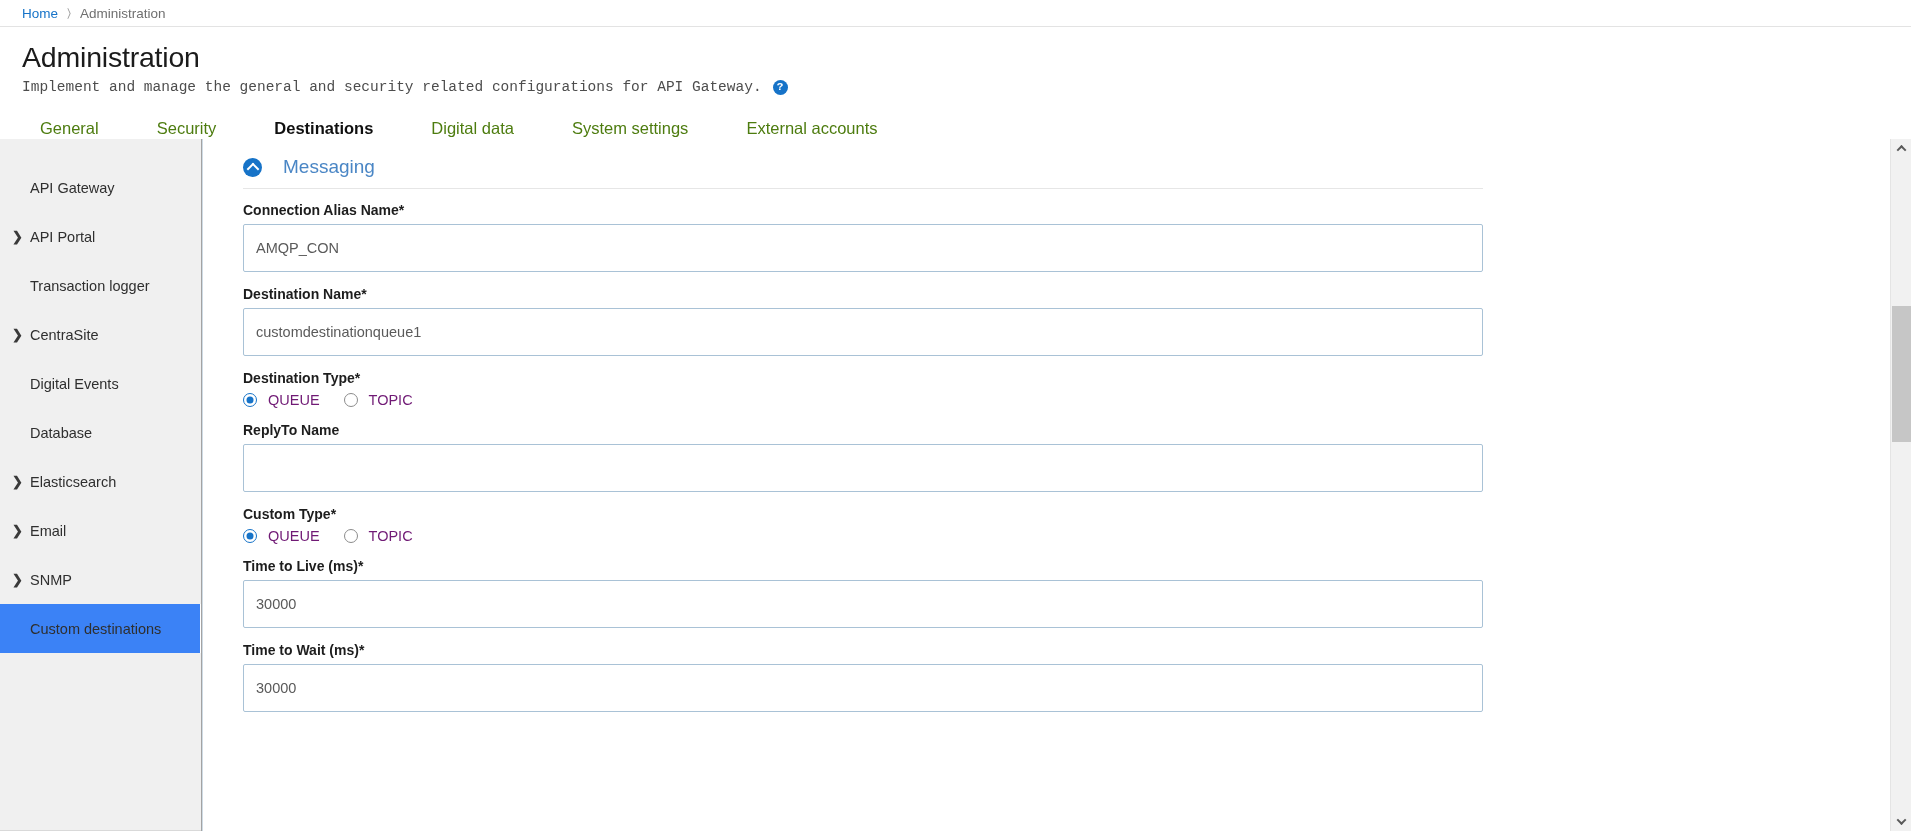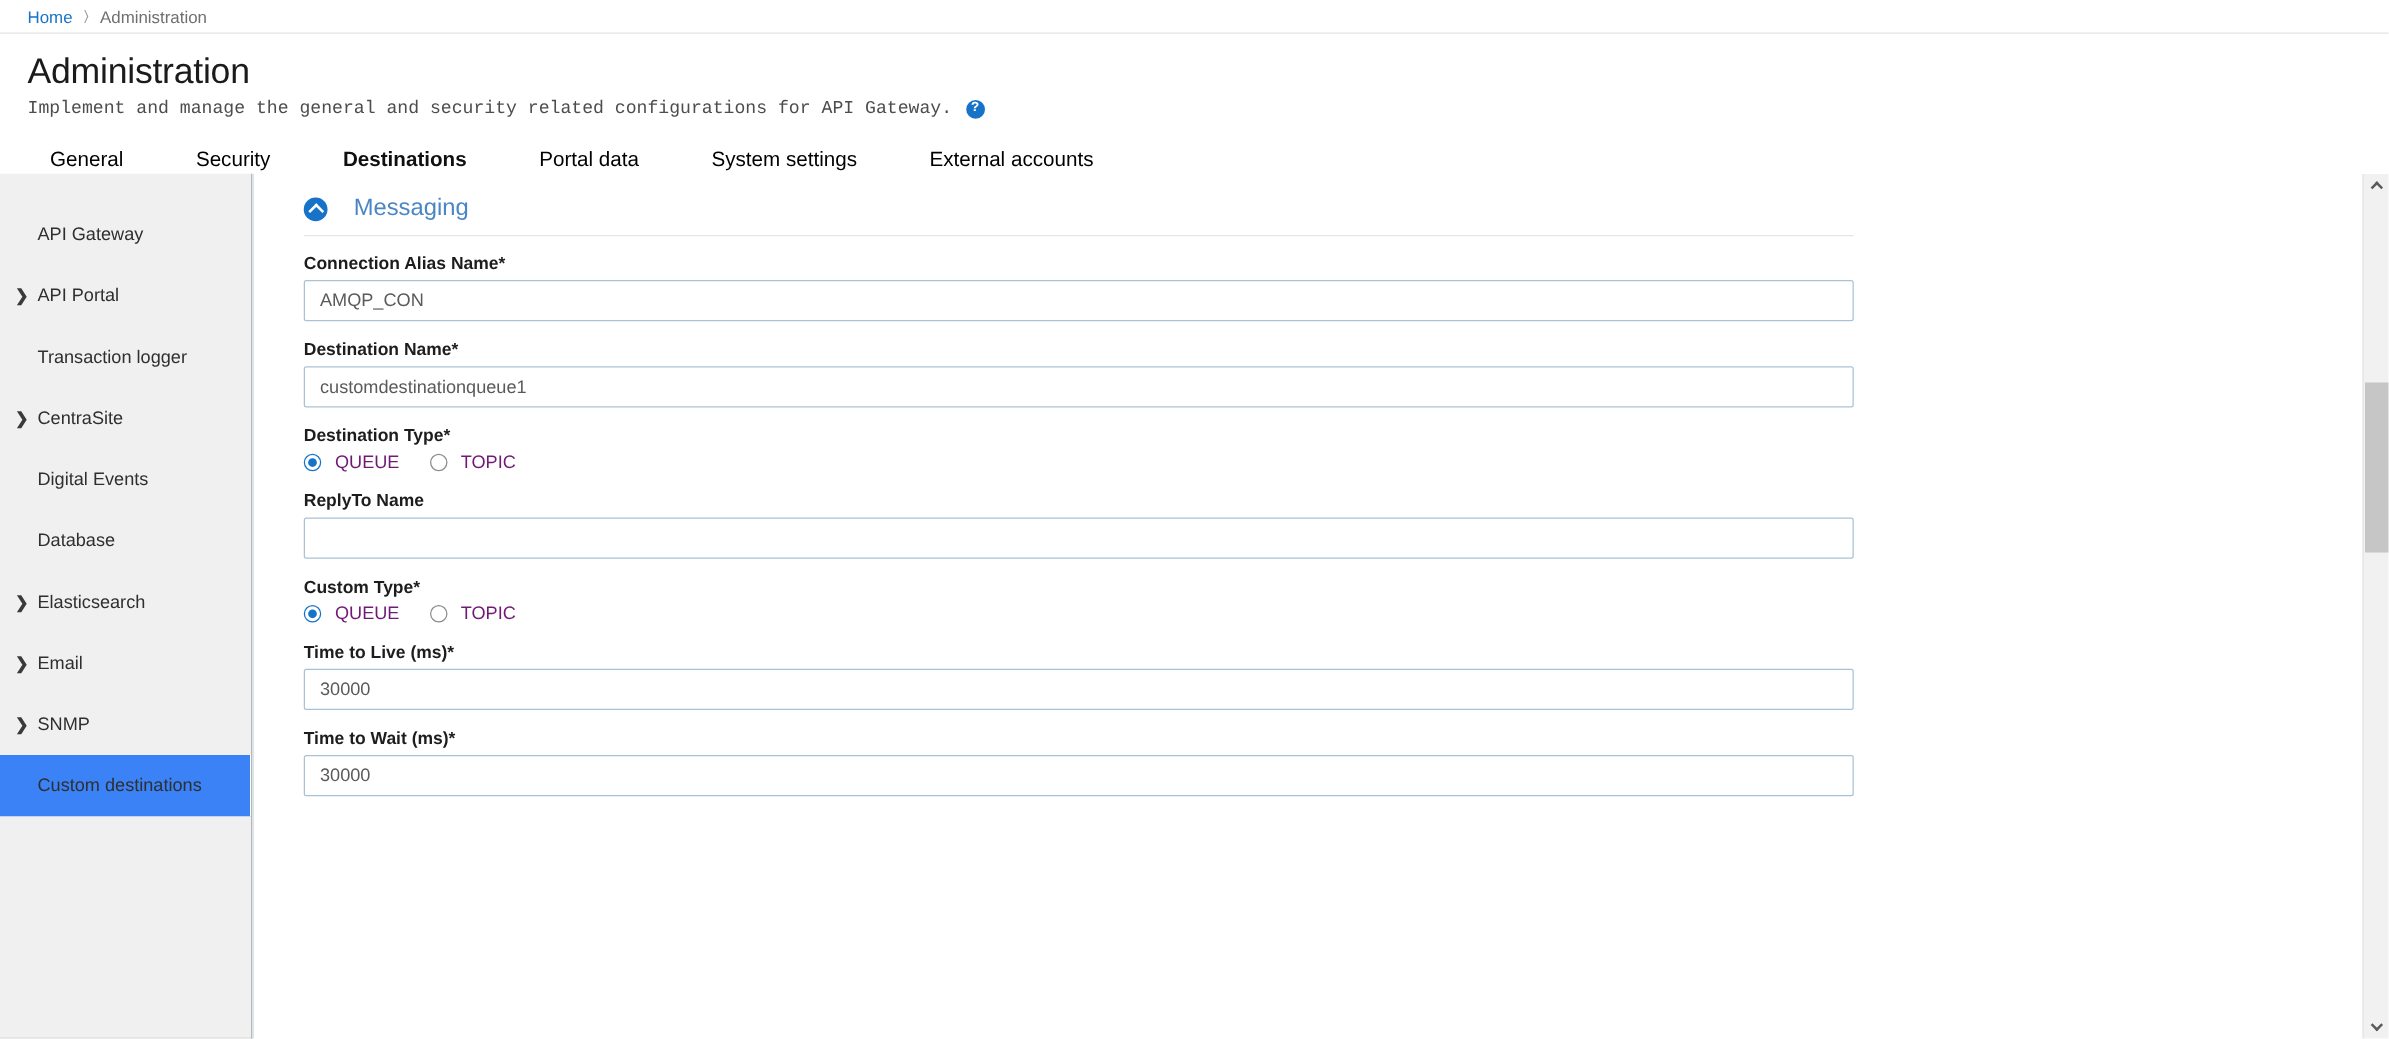--- a/index.html
+++ b/index.html
@@ -60,21 +60,21 @@
   .tabs {
     display: flex;
     align-items: flex-end;
     margin-top: 14px;
     border-bottom: 1px solid #e0e0e0;
     padding: 0 0 0 0;
     height: 44px;
   }
   .tab {
     font-size: 16.5px;
-    color: #000000;
+    color: #4d7c0f;
     padding: 0 29px 12px 29px;
     cursor: pointer;
     border-bottom: 3px solid transparent;
     margin-bottom: -1px;
     white-space: nowrap;
   }
   .tab:first-child { padding-left: 18px; }
   .tab.active {
     font-weight: bold;
     color: #101010;
@@ -184,21 +184,21 @@
     font-size: 14px;
     font-weight: bold;
     color: #1d1d1d;
     margin-bottom: 6px;
     margin-top: 0;
   }
   .field-group { margin-bottom: 14px; }
   .text-input {
     display: block;
     width: 100%;
-    height: 33px;
+    height: 48px;
     border: 1px solid #a9c2d6;
     border-radius: 2px;
     padding: 0 12px;
     font-size: 14.5px;
     font-family: "Liberation Sans", sans-serif;
     color: #5a5a5a;
     background: #fff;
     outline: none;
   }
   .text-input::placeholder { color: #9a9a9a; }
@@ -298,21 +298,21 @@
   <div class="page-title">Administration</div>
   <div class="page-subtitle-row">
     <span>Implement and manage the general and security related configurations for API Gateway.</span>
     <span class="help-icon">?</span>
   </div>
 
   <div class="tabs">
     <div class="tab">General</div>
     <div class="tab">Security</div>
     <div class="tab active">Destinations</div>
-    <div class="tab">Portal data</div>
+    <div class="tab">Digital data</div>
     <div class="tab">System settings</div>
     <div class="tab">External accounts</div>
   </div>
 </div>
 
 <div class="body-area">
 
   <div class="sidebar">
     <div class="side-item">
       <span class="side-chevron empty">❯</span>

